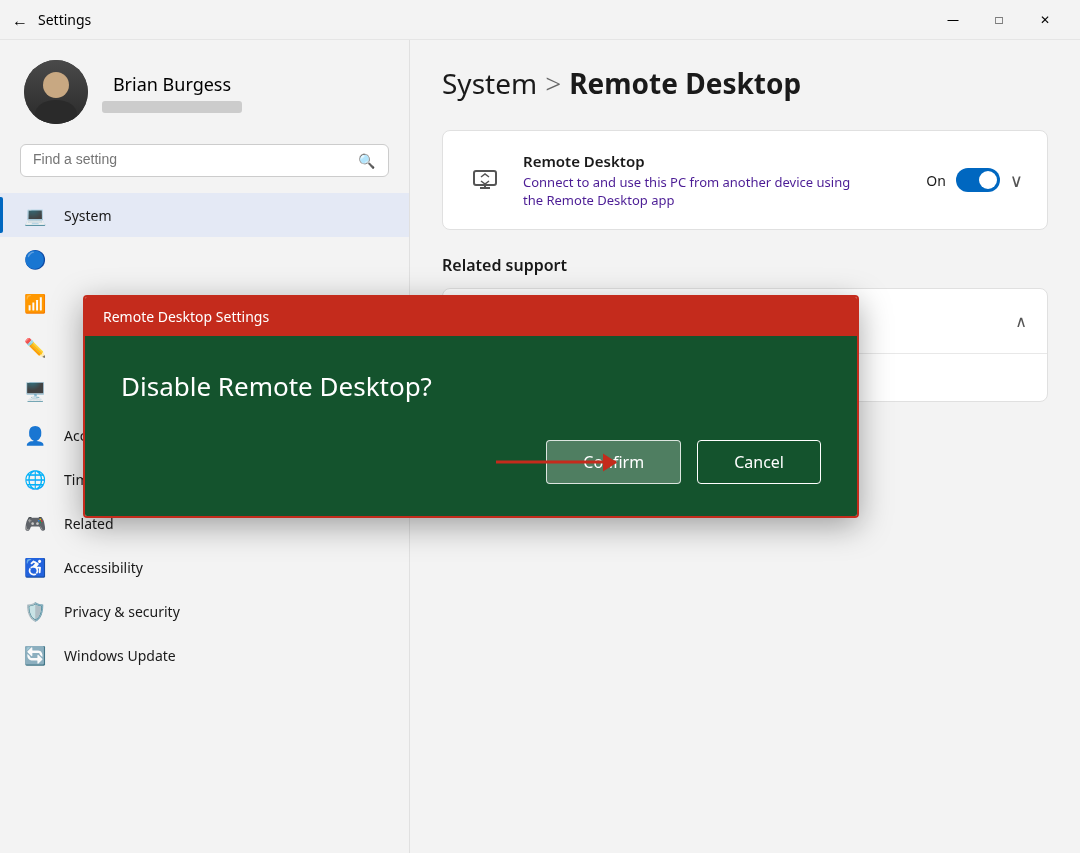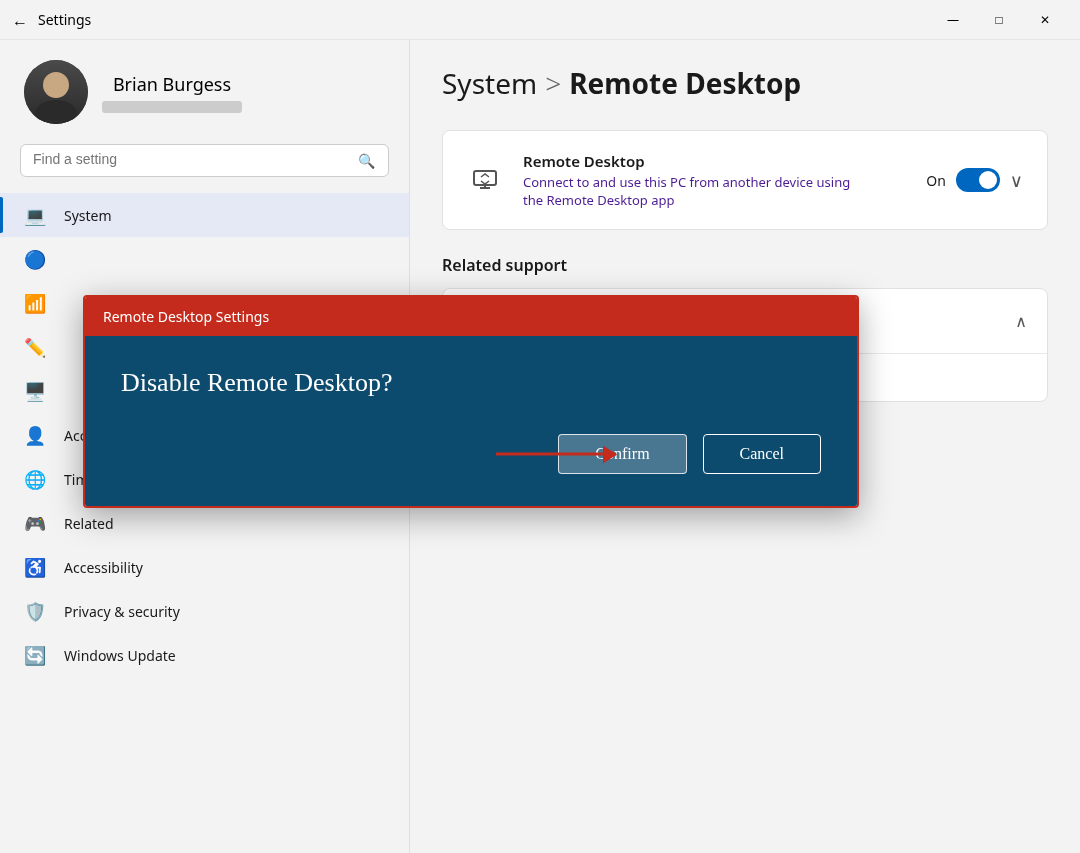--- a/index.html
+++ b/index.html
@@ -382,23 +382,22 @@
 
     .dialog-titlebar {
       background: #c42b1c;
       padding: 10px 18px;
       color: #fff;
       font-size: 14px;
       font-weight: 400;
     }
 
     .dialog-body {
-      background: #0c4a6e;
+      background: #14532d;
       padding: 32px 36px 32px 36px;
-      font-family: Liberation Serif, serif;
     }
 
     .dialog-question {
       font-size: 26px;
       font-weight: 400;
       color: #fff;
       margin-bottom: 36px;
     }
 
     .dialog-buttons {

